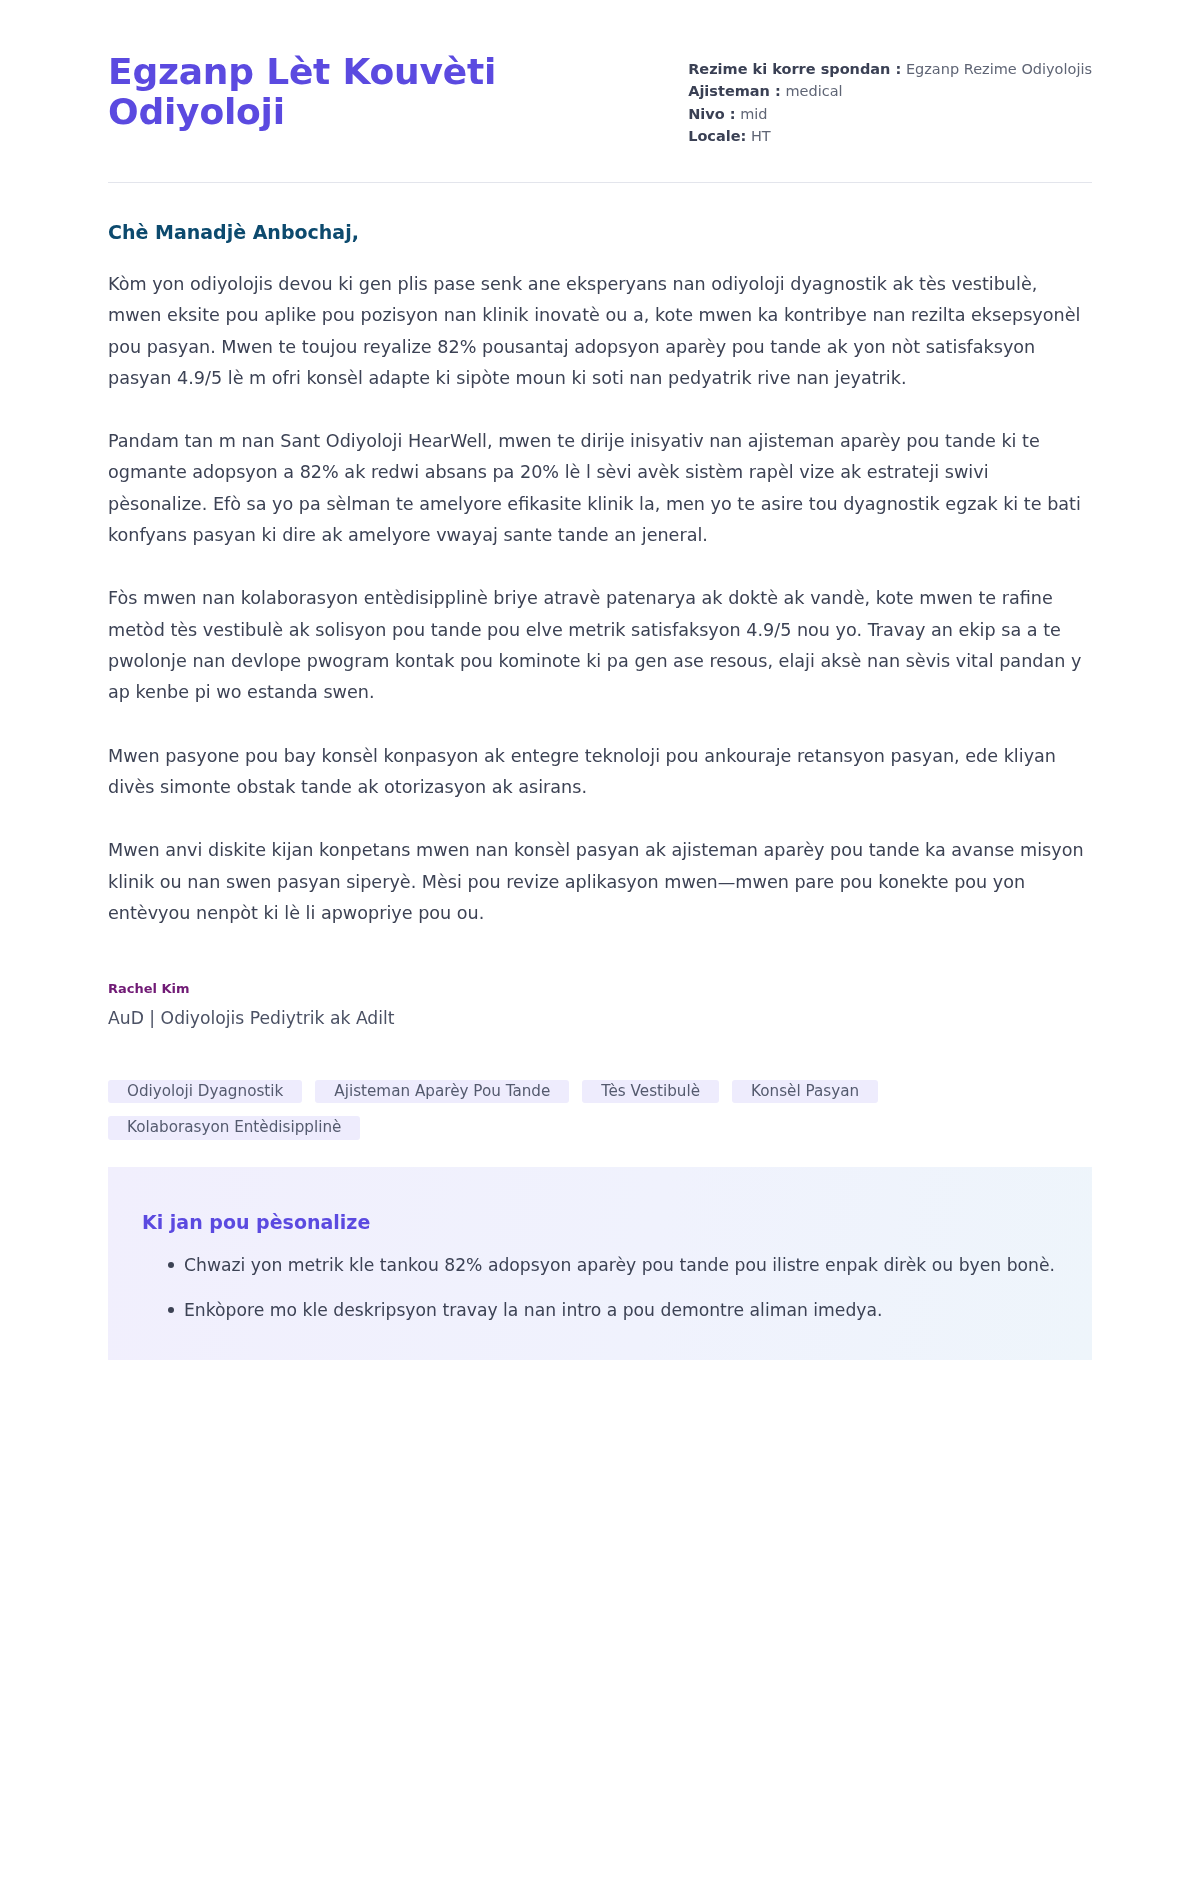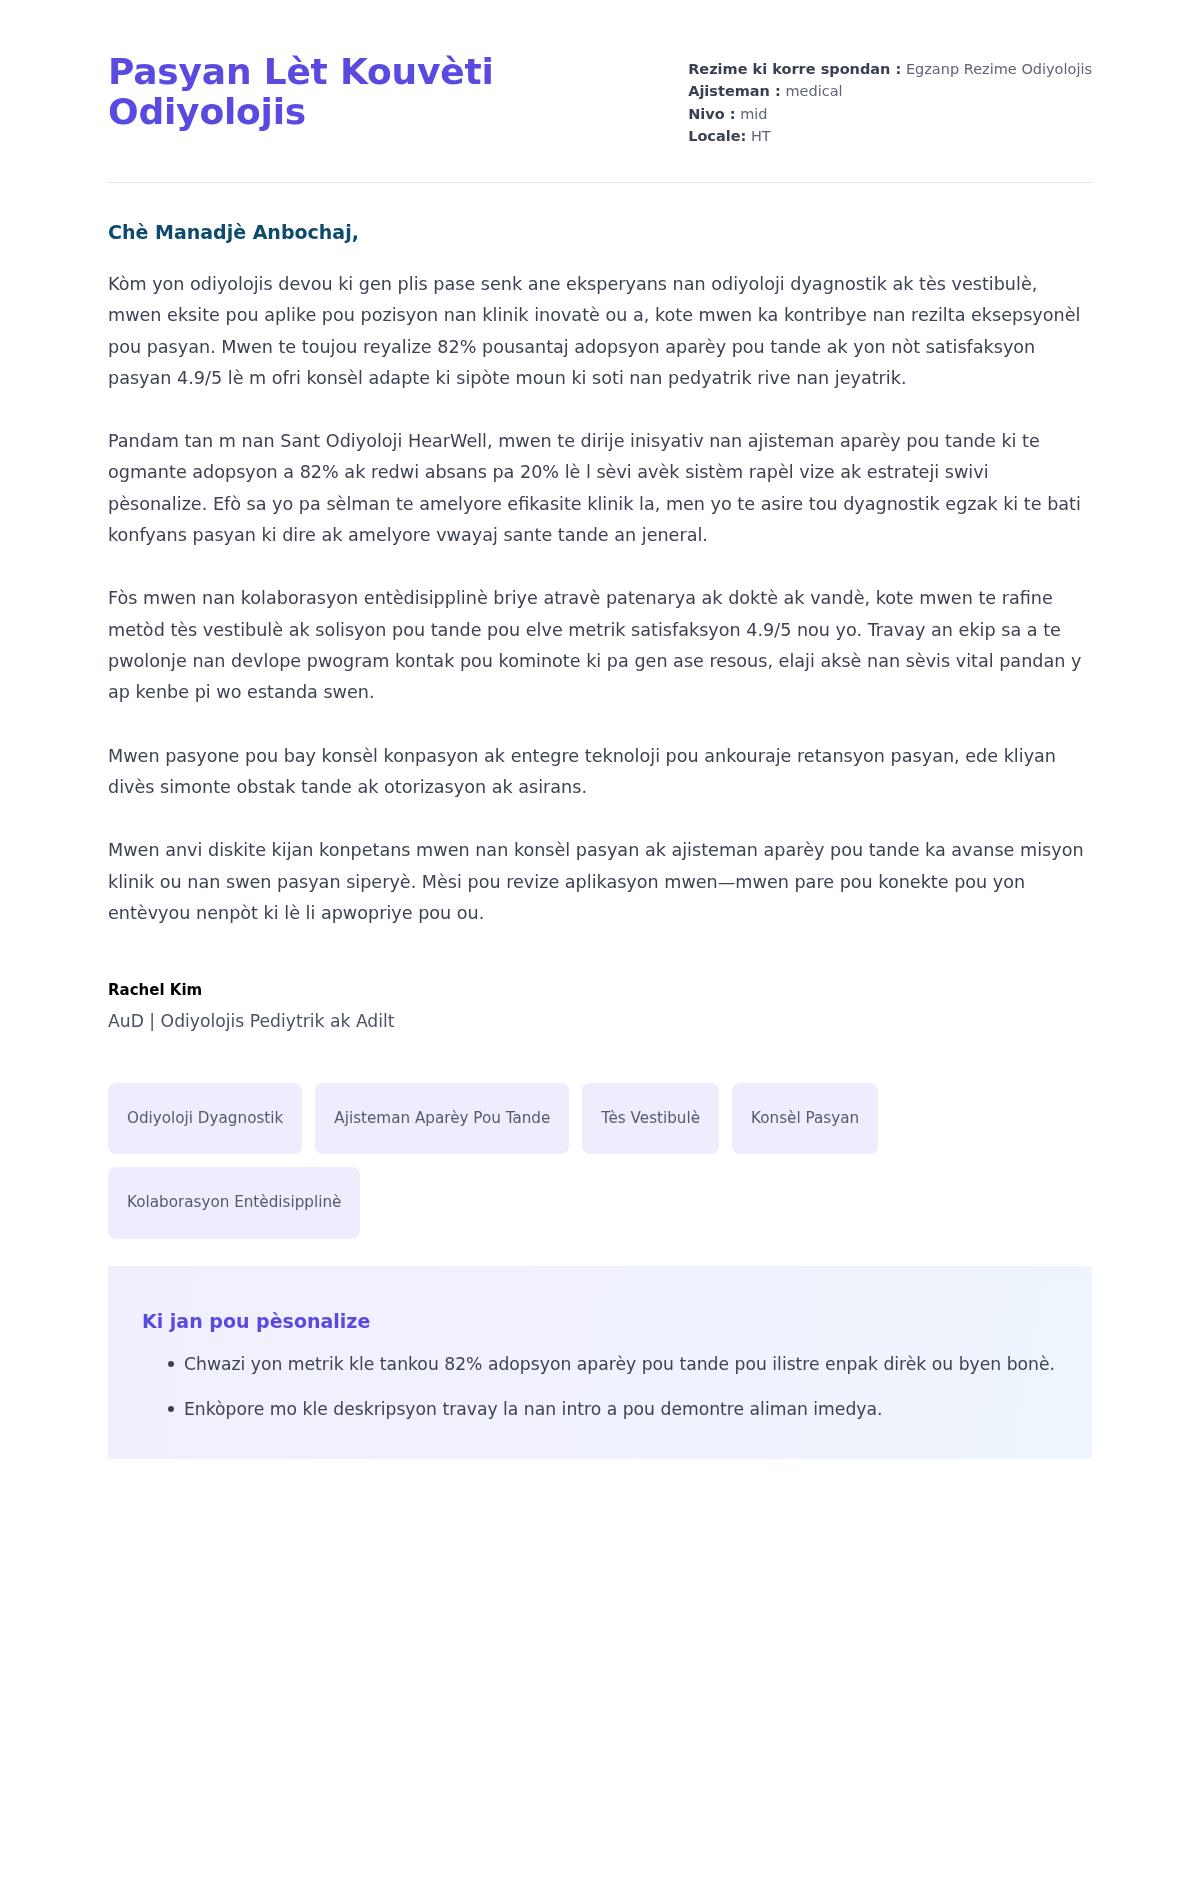--- a/index.html
+++ b/index.html
@@ -85,23 +85,23 @@
     color: #3c4254;
     margin: 0 0 32px 0;
     max-width: 990px;
   }
   .para:last-child { margin-bottom: 0; }
 
   .signature {
     margin-top: 52px;
   }
   .sign-name {
-    font-size: 15px;
-    font-weight: bold;
-    color: #000000;
+    font-size: 13px;
+    font-weight: bold;
+    color: #701a75;
     margin: 12px 0 12px 0;
   }
   .sign-role {
     font-size: 17.2px;
     color: #4b5164;
     margin: 0;
   }
 
   
   .tags {
@@ -109,22 +109,22 @@
     flex-wrap: wrap;
     gap: 13px;
     margin-top: 52px;
     max-width: 940px;
   }
   .tag {
     background: #eeecfd;
     color: #545a6e;
     font-size: 15.2px;
     line-height: 1;
-    padding: 28px 19px;
-    border-radius: 8px;
+    padding: 4px 19px;
+    border-radius: 3px;
     white-space: nowrap;
   }
 
   
   .callout {
     margin-top: 27px;
     background: linear-gradient(100deg, #f1effd 0%, #f0f2fd 55%, #eef5fb 100%);
     border-radius: 0;
     padding: 44px 34px 34px 34px;
   }
@@ -159,21 +159,21 @@
     background: #3c4254;
   }
 </style>
 </head>
 <body>
 
 <div class="page">
 
   <div class="header">
     <div class="header-left">
-      <h1 class="doc-title">Pasyan Lèt Kouvèti Odiyolojis</h1>
+      <h1 class="doc-title">Egzanp Lèt Kouvèti Odiyoloji</h1>
     </div>
     <div class="meta">
       <div class="meta-row">
         <span class="meta-label">Rezime ki korre spondan :</span>
         <span class="meta-value">Egzanp Rezime Odiyolojis</span>
       </div>
       <div class="meta-row">
         <span class="meta-label">Ajisteman :</span>
         <span class="meta-value">medical</span>
       </div>

